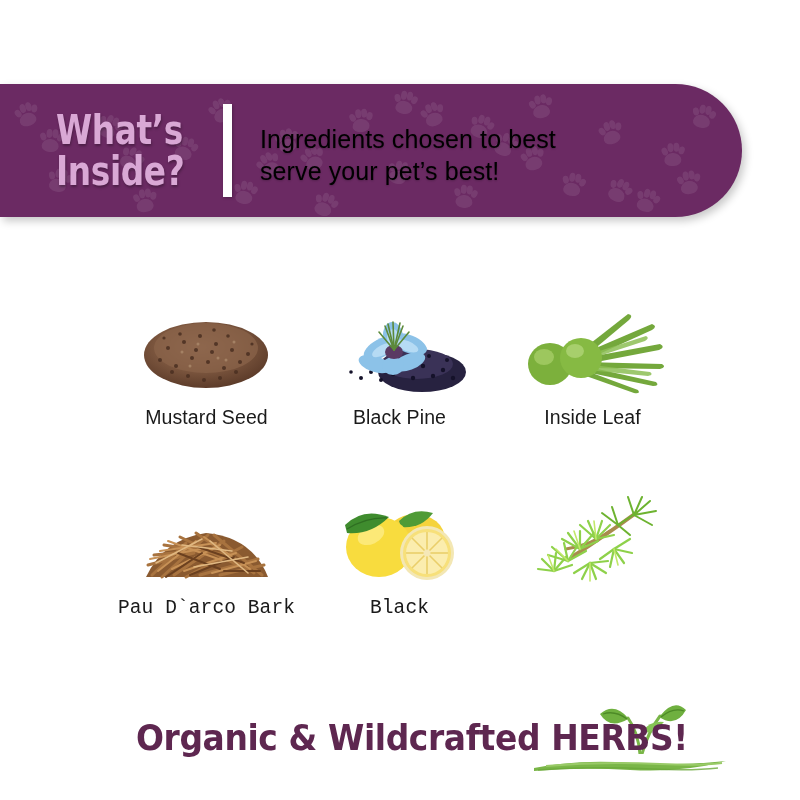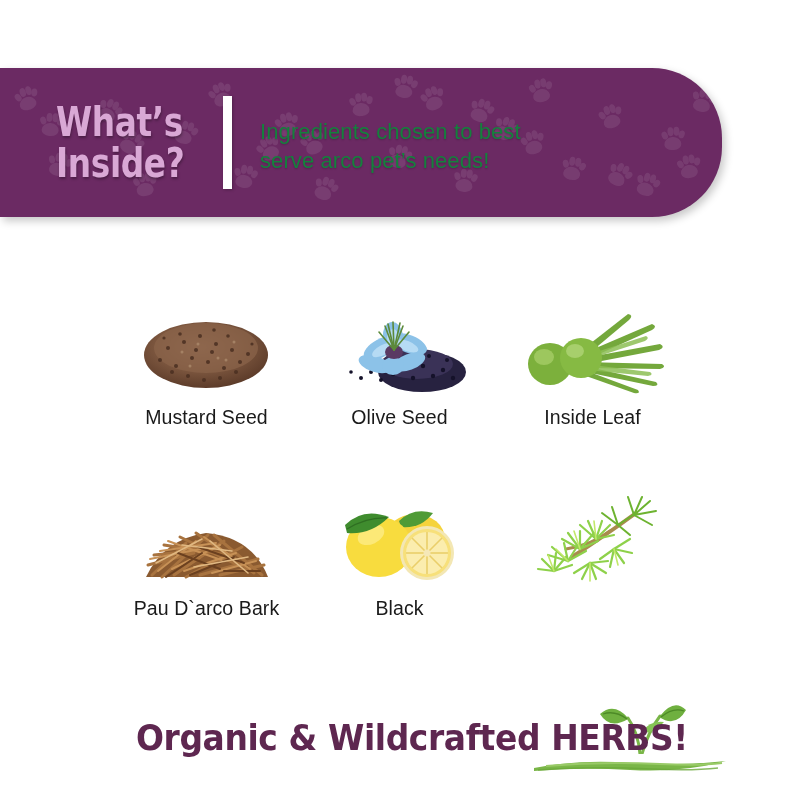--- a/index.html
+++ b/index.html
@@ -12,23 +12,24 @@
     background: #ffffff;
     font-family: "Liberation Sans", sans-serif;
     overflow: hidden;
     position: relative;
   }
 
   
   #banner-wrap {
     position: absolute;
     left: 0;
-    top: 68px;
+    top: 84px;
     width: 722px;
-    height: 149px;
+    height: 133px;
+    padding-left: 20px;
   }
   #banner {
     position: absolute;
     inset: 0;
     background: #6b2a63;
     border-radius: 0 70px 70px 0;
     box-shadow: 3px 4px 9px rgba(0,0,0,0.22);
     overflow: hidden;
   }
   #paw-layer {
@@ -85,22 +86,22 @@
   #divider {
     width: 9px;
     height: 93px;
     background: #ffffff;
     margin-left: -28px;
     margin-right: 28px;
     flex: none;
     box-shadow: 1px 1px 3px rgba(0,0,0,0.25);
   }
   #subhead {
-    color: #15803d;
-    font-size: 22px;
+    color: #000000;
+    font-size: 25px;
     line-height: 1.28;
     letter-spacing: 0.1px;
     text-shadow: 0 1px 2px rgba(0,0,0,0.22);
     margin-top: 8px;
   }
 
   
   #grid {
     position: absolute;
     left: 110px;
@@ -123,21 +124,21 @@
     position: relative;
   }
   .thumb svg { display: block; width: 100%; height: 100%; }
   .cell-label {
     margin-top: 8px;
     font-size: 19.5px;
     color: #1a1a1a;
     letter-spacing: 0.1px;
     white-space: nowrap;
   }
-  #row-2 { margin-top: 62px; }
+  #row-2 { margin-top: 62px; font-family: Liberation Mono, monospace; }
 
   
   #footer {
     position: absolute;
     left: 0;
     right: 0;
     top: 700px;
     height: 80px;
     margin-left: 23px;
   }
@@ -390,21 +391,21 @@
   </div>
 
   <div id="banner-inner">
     <div id="headline">
       <div>What’s</div>
       <div>Inside?</div>
     </div>
     <div id="divider"></div>
     <div id="subhead">
       <div>Ingredients chosen to best</div>
-      <div>serve arco pet’s needs!</div>
+      <div>serve your pet’s best!</div>
     </div>
   </div>
 </div>
 
 <div id="grid">
 
   <div class="grid-row" id="row-1">
 
     <div class="cell">
       <div class="thumb">
@@ -496,21 +497,21 @@
             <path d="M77 50 L68 26"></path>
               <path d="M77 50 L76 22"></path>
               <path d="M77 50 L86 26"></path>
             <path d="M77 50 L62 32"></path>
               <path d="M77 50 L92 32"></path>
               <path d="M77 50 L71 24"></path>
             <path d="M77 50 L83 23"></path>
           </g>
         </svg>
       </div>
-      <div class="cell-label">Olive Seed</div>
+      <div class="cell-label">Black Pine</div>
     </div>
 
     <div class="cell">
       <div class="thumb">
         <svg viewBox="0 0 165 98">
           <g fill="#74a83c">
             <path d="M72 54 L142 24 Q148 26 142 30 L76 60 Z"></path>
             <path d="M74 58 L150 44 Q156 47 149 50 L76 64 Z"></path>
             <path d="M74 62 L152 64 Q157 67 150 69 L76 68 Z"></path>
             <path d="M74 66 L146 82 Q150 86 143 86 L76 72 Z"></path>

